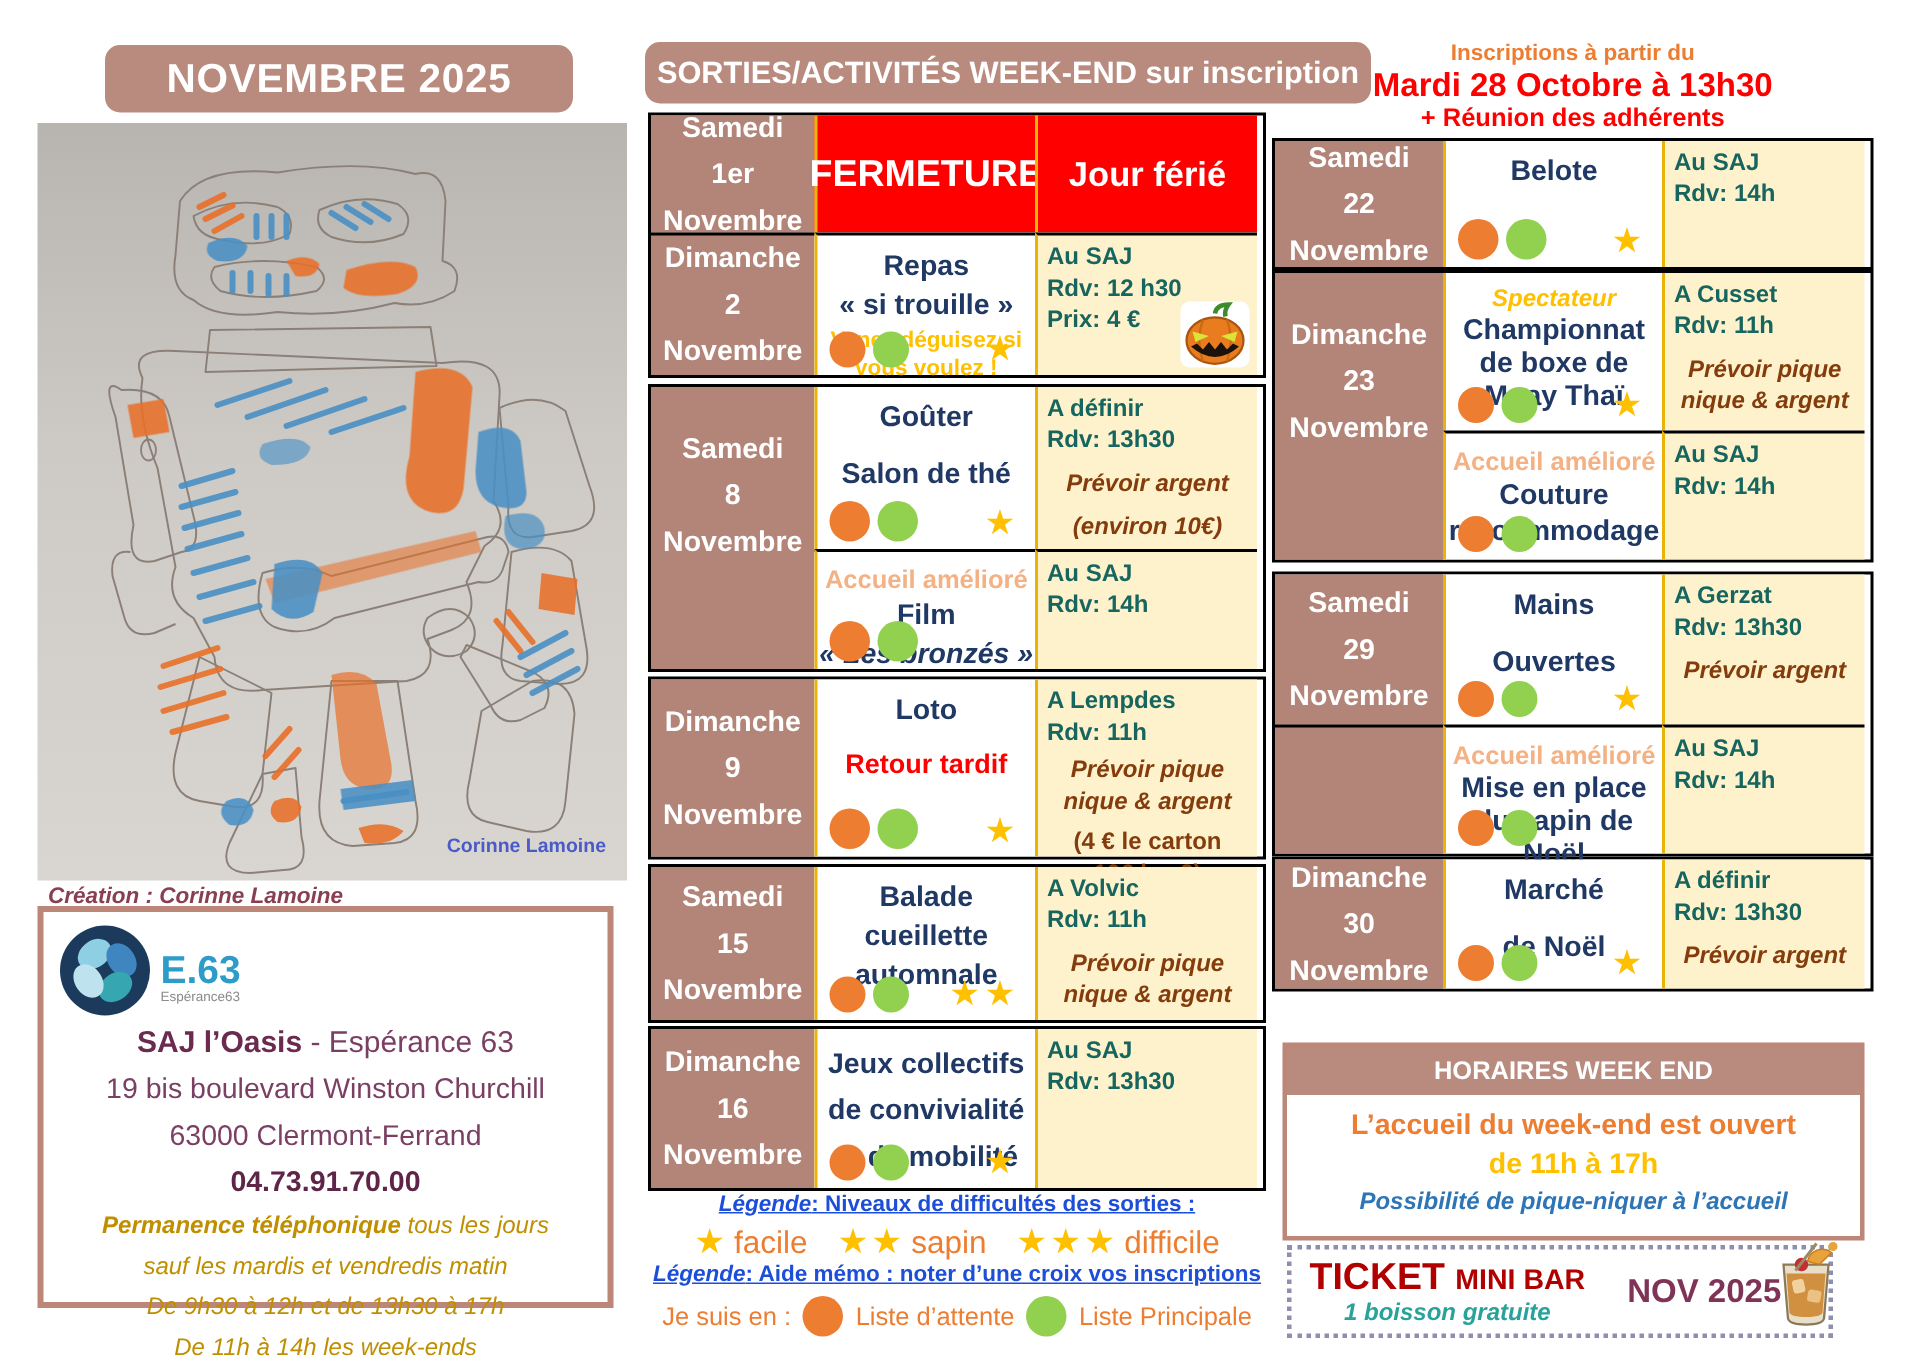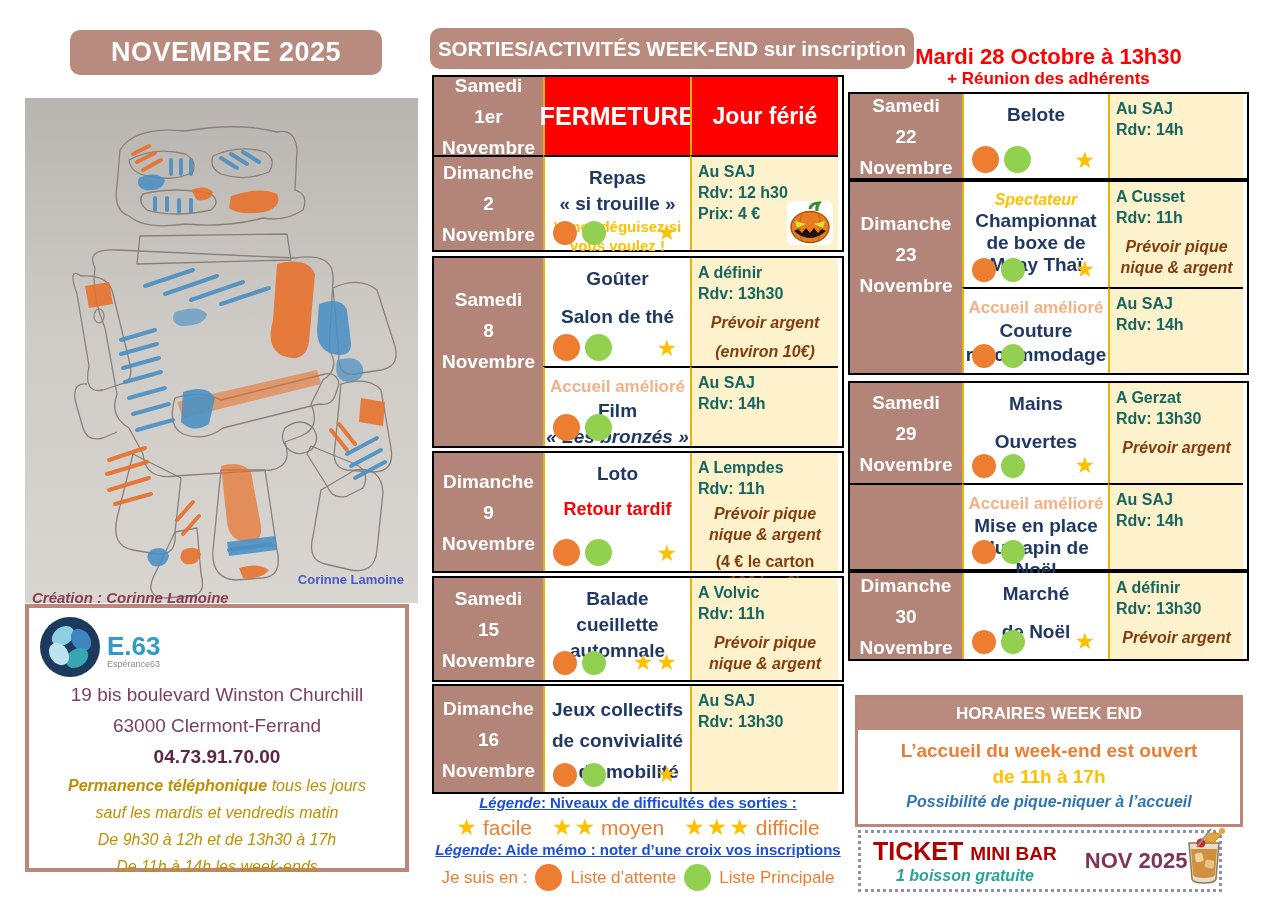--- a/index.html
+++ b/index.html
@@ -6,21 +6,21 @@
   body { font-family:"Liberation Sans", sans-serif; background:#fff; }
   .page { position:relative; width:1280px; height:904px; background:#ffffff; overflow:hidden; }
 
   
   .hdr { position:absolute; background:#b98b7f; color:#fff; font-weight:bold;
          display:flex; align-items:center; justify-content:center; border-radius:10px; }
   .month-hdr { left:70px; top:30px; width:312px; height:45px; font-size:27px; letter-spacing:.5px; }
   .mid-hdr { left:430px; top:28px; width:484px; height:41px; font-size:20.5px; }
 
   
-  .photo { position:absolute; left:25px; top:98px; width:393px; height:505px;
+  .photo { position:absolute; left:25px; top:82px; width:393px; height:505px;
            background:linear-gradient(180deg,#b8b5b0 0%,#cecbc6 45%,#d9d6d1 100%); }
   .signature { position:absolute; right:14px; bottom:16px; color:#4a5ac6; font-size:13px; font-weight:bold; }
   .credit { position:absolute; left:32px; top:589px; color:#8a3e52; font-size:15px;
             font-style:italic; font-weight:bold; }
   .contact-box { position:absolute; left:25px; top:604px; width:384px; height:268px;
                  border:4px solid #bc8679; background:#fff; }
   .logo-wrap { position:absolute; left:10px; top:8px; display:flex; align-items:center; }
   .logo-text { margin-left:6px; margin-top:10px; }
   .logo-e63 { color:#2e9cc9; font-size:26px; font-weight:bold; line-height:22px; }
   .logo-sub { color:#8a8a8a; font-size:9px; margin-top:2px; }
@@ -210,20 +210,21 @@
         <ellipse cx="42" cy="24" rx="12" ry="9" fill="#3f86c0" transform="rotate(55 42 24)"></ellipse>
         <ellipse cx="38" cy="42" rx="12" ry="9" fill="#36a7b0" transform="rotate(-35 38 42)"></ellipse>
         <ellipse cx="20" cy="38" rx="12" ry="9" fill="#bfe2ef" transform="rotate(55 20 38)"></ellipse>
       </svg>
       <div class="logo-text">
         <div class="logo-e63">E.63</div>
         <div class="logo-sub">Espérance63</div>
       </div>
     </div>
     <div class="contact-lines">
+      <div class="c-name"><b>SAJ l’Oasis</b><span> - Espérance 63</span></div>
       <div class="c-addr">19 bis boulevard Winston Churchill</div>
       <div class="c-addr">63000 Clermont-Ferrand</div>
       <div class="c-phone">04.73.91.70.00</div>
       <div class="c-gold"><b>Permanence téléphonique</b><span> tous les jours</span></div>
       <div class="c-gold">sauf les mardis et vendredis matin</div>
       <div class="c-gold">De 9h30 à 12h et de 13h30 à 17h</div>
       <div class="c-gold">De 11h à 14h les week-ends</div>
     </div>
   </div>
 
@@ -376,33 +377,34 @@
         <div class="iloc">Au SAJ</div>
         <div class="iloc">Rdv: 13h30</div>
       </div>
     </div>
   </div>
 
   <div class="legend">
     <div class="lg-line"><span class="it">Légende</span><span>: Niveaux de difficultés des sorties :</span></div>
     <div class="lg-stars">
       <span class="st">★</span><span class="w">facile</span>
-      <span class="st">★★</span><span class="w">moyen</span>
+      <span class="st">★★</span><span class="w">sapin</span>
       <span class="st">★★★</span><span class="w" style="margin-right:0">difficile</span>
     </div>
     <div class="lg-line"><span class="it">Légende</span><span>: Aide mémo : noter d’une croix vos inscriptions</span></div>
     <div class="lg-je">
       <span>Je suis en :</span>
       <span class="dot o"></span>
       <span>Liste d’attente</span>
       <span class="dot g"></span>
       <span>Liste Principale</span>
     </div>
   </div>
 
+  <div class="insc insc1">Inscriptions à partir du</div>
   <div class="insc insc2">Mardi 28 Octobre à 13h30</div>
   <div class="insc insc3">+ Réunion des adhérents</div>
 
   <div class="right-col">
 
     <div class="tg" style="grid-template-rows:84px;">
       <div class="cell dcell">
         <span>Samedi</span>
         <span>22</span>
         <span>Novembre</span>

